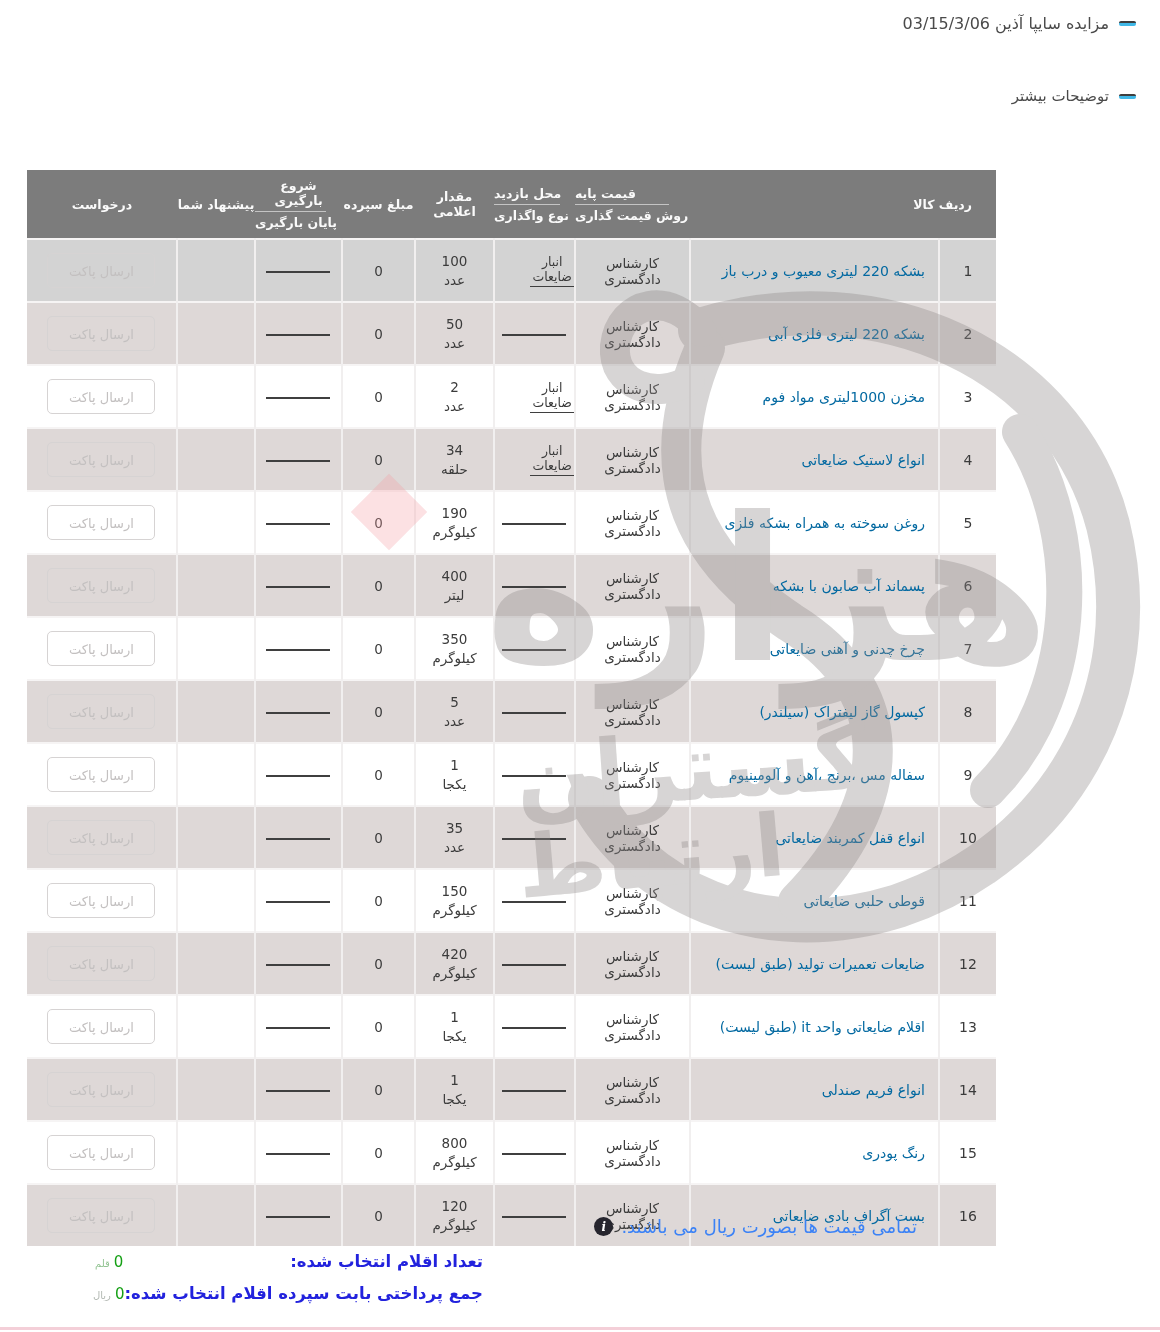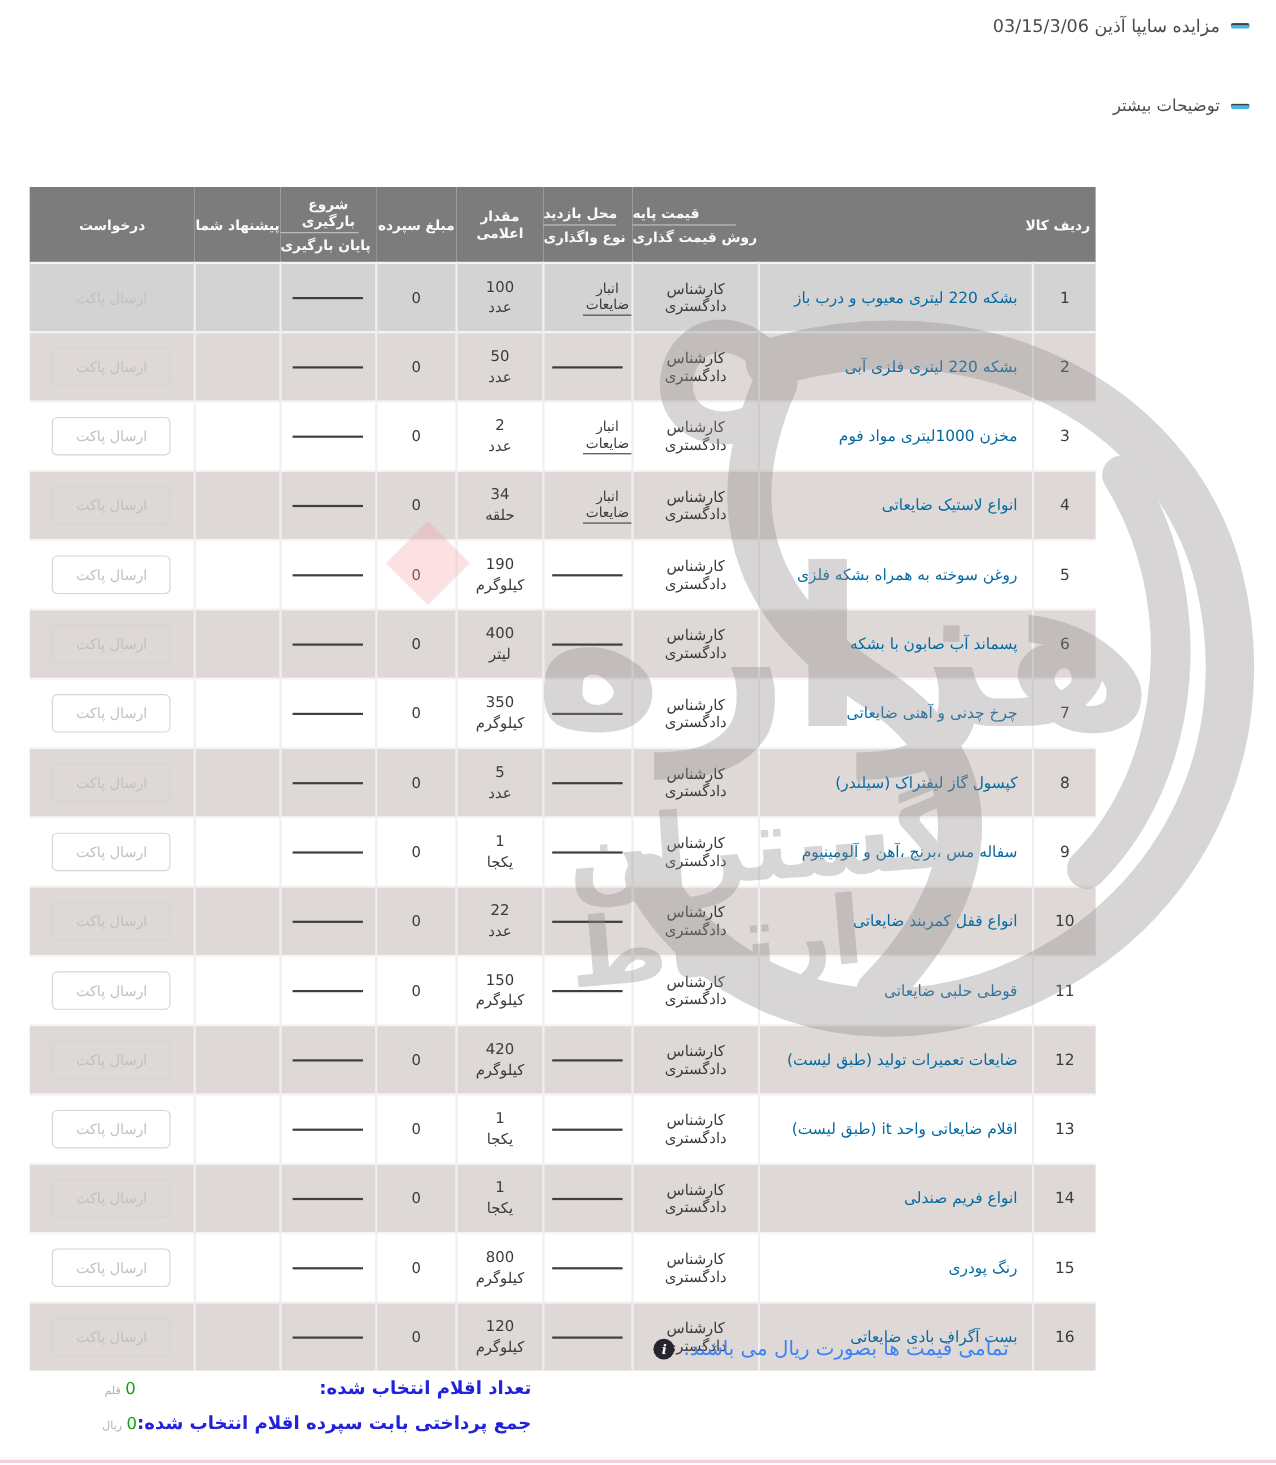--- a/index.html
+++ b/index.html
@@ -17,21 +17,21 @@
   #more-details{top:87px;}
   #more-details .txt{font-size:15px;}
 
   
   .tbl-wrap{position:absolute;top:170px;left:27px;width:969px;z-index:1;}
   table{border-collapse:collapse;table-layout:fixed;width:969px;direction:rtl;}
   thead th{
     background:#7c7c7c;color:#fafafa;font-weight:bold;font-size:12.5px;
     height:68px;vertical-align:middle;text-align:center;padding:0;
   }
-  th.row-item-h{text-align:right;padding-right:5px;}
+  th.row-item-h{text-align:right;padding-right:24px;}
   .h2line{display:flex;flex-direction:column;align-items:flex-end;justify-content:center;gap:3px;}
   .h2line .sep{width:82%;height:1px;background:rgba(255,255,255,.55);}
   tbody td{
     height:61px;vertical-align:middle;text-align:center;padding:0;
     font-size:13.5px;color:#3b3b3b;
     border-left:2px solid #f1efef;border-top:2px solid #f6f4f4;
   }
   tbody td:last-child{border-left:none;}
   tbody tr:nth-child(even) td{background:#ded8d7;}
   tbody tr:nth-child(odd) td{background:#ffffff;}
@@ -316,21 +316,21 @@
   </tr>
         <tr>
     <td class="num-cell">10</td>
     <td class="item-cell">انواع قفل کمربند ضایعاتی</td>
     <td>کارشناس دادگستری</td>
     <td>
       
       <span class="dash"></span>
     </td>
     <td>
-      <div class="qty-line">22</div>
+      <div class="qty-line">35</div>
       <div class="qty-line">عدد</div>
     </td>
     <td>0</td>
     <td>
       <span class="dash"></span>
     </td>
     <td></td>
     <td>
       <button class="send-btn">ارسال پاکت</button>
     </td>

